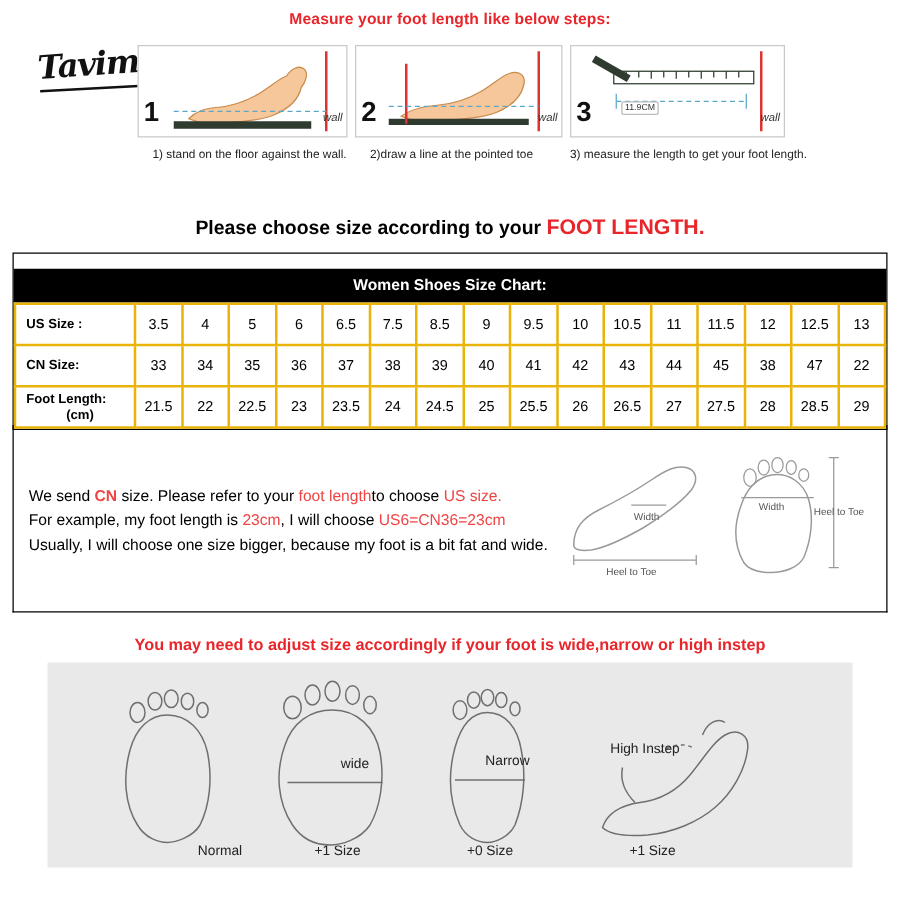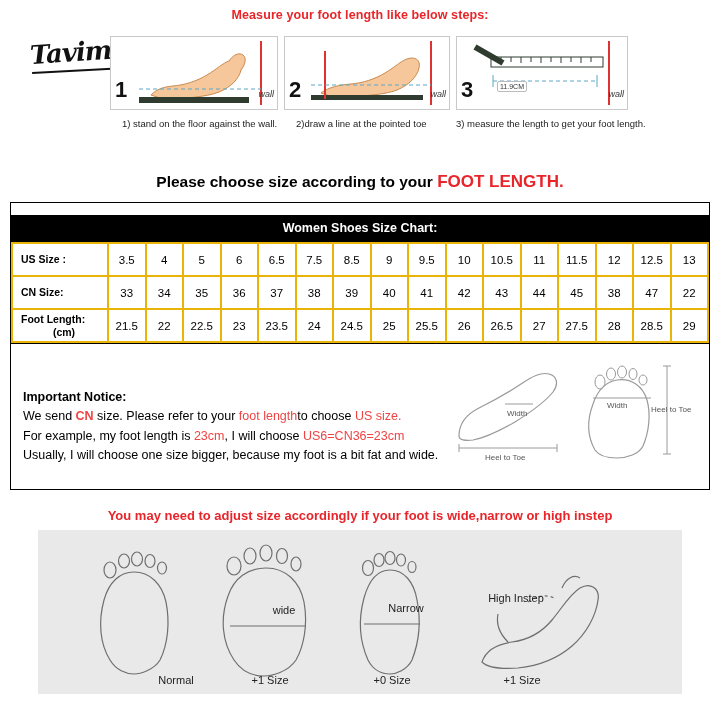--- a/index.html
+++ b/index.html
@@ -276,21 +276,20 @@
         <line x1="148" y1="50" x2="206" y2="50" stroke="#9a9a9a" stroke-width="1"></line>
         <text x="162" y="60" font-size="8" fill="#555" font-family="Liberation Sans, sans-serif">Width</text>
         <line x1="222" y1="18" x2="222" y2="106" stroke="#9a9a9a" stroke-width="1"></line>
         <line x1="218" y1="18" x2="226" y2="18" stroke="#9a9a9a" stroke-width="1"></line>
         <line x1="218" y1="106" x2="226" y2="106" stroke="#9a9a9a" stroke-width="1"></line>
         <text x="206" y="64" font-size="8" fill="#555" font-family="Liberation Sans, sans-serif">Heel to Toe</text>
       </svg>
     </div>
 
     <div class="notice-text">
-      <div class="notice-title">Important Notice:</div>
       <div>
         <span>We send </span><span class="red bold">CN</span><span> size.  Please refer to your </span><span class="red">foot length</span><span>to choose </span><span class="red">US size.</span>
       </div>
       <div>
         <span>For example, my foot length is </span><span class="red">23cm</span><span>, I will choose  </span><span class="red">US6=CN36=23cm</span>
       </div>
       <div>Usually, I will choose one size bigger, because my foot is a bit fat and wide.</div>
     </div>
   </div>
 

